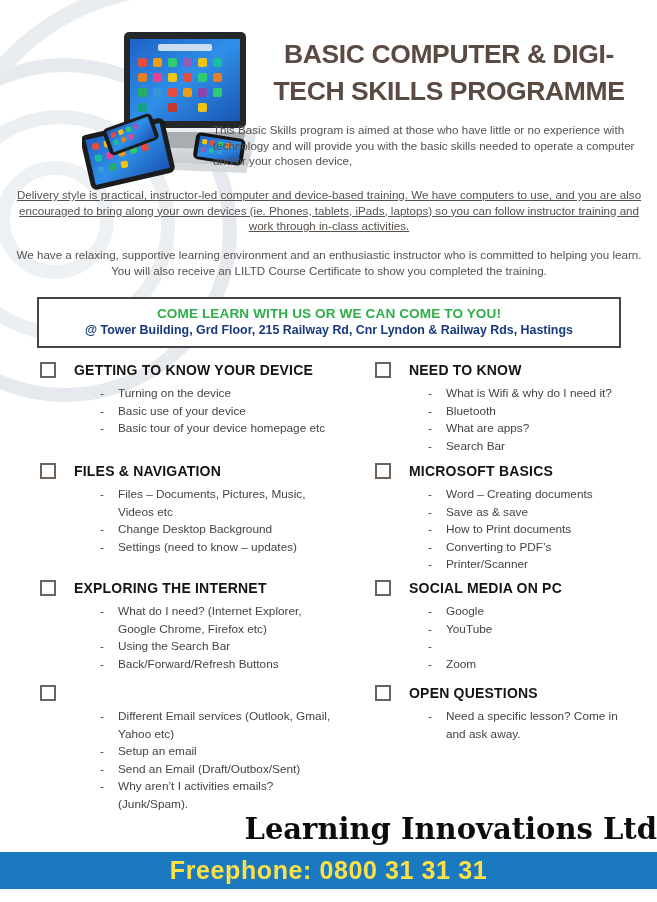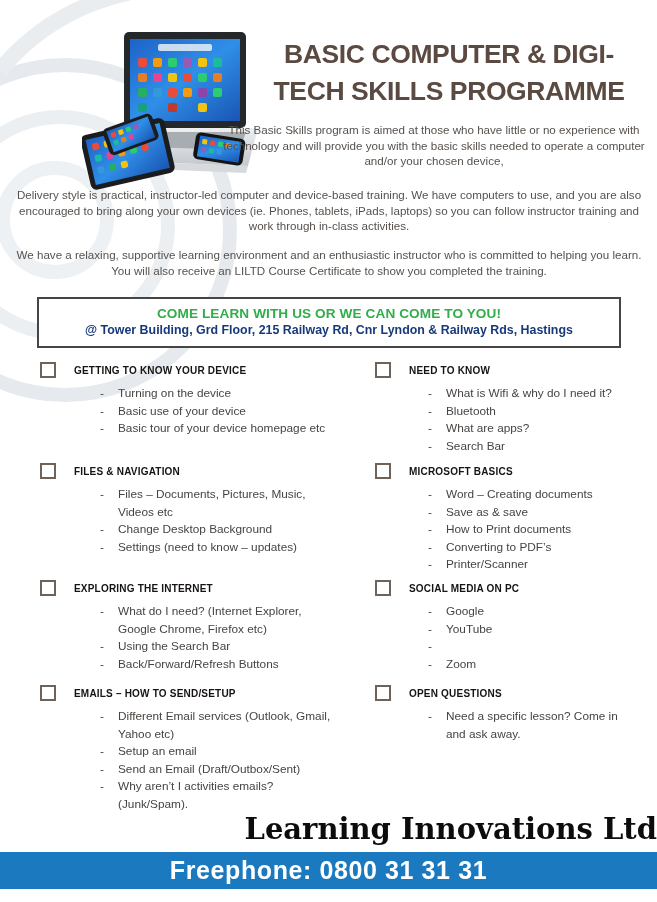--- a/index.html
+++ b/index.html
@@ -6,60 +6,60 @@
   body { background:#ffffff; font-family:"Liberation Sans", sans-serif; }
   .page { position:relative; width:657px; height:902px; background:#ffffff; overflow:hidden; margin:0 auto; }
 
   .watermark { position:absolute; left:-40px; top:-50px; pointer-events:none; }
 
   .devices { position:absolute; left:82px; top:26px; width:182px; height:164px; }
 
   .title { position:absolute; left:246px; top:36px; width:406px; text-align:center;
            font-size:26.5px; font-weight:700; letter-spacing:-0.4px; line-height:37px; color:#5b4a42; }
 
-  .intro { position:absolute; left:213px; top:122px; width:442px; text-align:center;
+  .intro { position:absolute; left:213px; top:122px; width:442px; text-align:left;
            font-size:11.6px; line-height:15.5px; color:#56514d; }
 
   .para { position:absolute; left:8px; width:642px; text-align:center;
           font-size:11.6px; line-height:15.5px; color:#56514d; }
-  .para2 { top:187px; }
+  .para2 { top:187px;text-decoration:underline; }
   .para3 { top:247px; }
 
   .banner { position:absolute; left:37px; top:297px; width:584px; background:#ffffff;
             border:2px solid #454545; text-align:center; padding:6px 24px 7px; }
   .banner-line1 { font-size:13.6px; font-weight:700; color:#2fae49; line-height:17px; letter-spacing:0.1px; }
   .banner-line2 { font-size:12.4px; font-weight:700; color:#16397b; line-height:17px; }
 
   .col { position:absolute; top:362px; }
   .col-left  { left:40px;  width:312px; }
   .col-right { left:375px; width:276px; }
   .sec { position:absolute; left:0; width:100%; }
   .sec:nth-of-type(1) { top:0; }
   .sec:nth-of-type(2) { top:101px; }
   .sec:nth-of-type(3) { top:218px; }
   .sec:nth-of-type(4) { top:323px; }
 
   .sec-header { display:flex; align-items:center; }
   .checkbox { width:16px; height:16px; border:2px solid #6e635b; background:#fff; flex:0 0 auto; }
-  .sec-title { margin-left:18px; font-size:10px; font-weight:700; color:#161311; letter-spacing:0.2px; }
+  .sec-title { margin-left:18px; font-size:14px; font-weight:700; color:#161311; letter-spacing:0.2px; }
 
   .topics { list-style:none; margin-top:7px; }
   .col-left  .topics { margin-left:60px; }
   .col-right .topics { margin-left:53px; }
   .topics li { display:flex; font-size:11.8px; line-height:17.5px; color:#474340; }
   .topics .dash { flex:0 0 auto; width:18px; }
   .col-left  .topics .itx { width:222px; }
   .col-right .topics .itx { width:190px; }
 
   .company { position:absolute; left:0; top:812px; width:657px; text-align:right;
              font-family:"DejaVu Serif", serif; font-weight:700; font-size:29px; color:#0c0c0c; }
 
   .bluebar { position:absolute; left:0; top:852px; width:657px; height:37px; background:#1b79c0;
              display:flex; align-items:center; justify-content:center; }
-  .freephone { color:#ffffff; font-size:25px; font-weight:700; letter-spacing:0.6px; }
+  .freephone { color:#fde047; font-size:25px; font-weight:700; letter-spacing:0.6px; }
 </style>
 </head>
 <body>
 
 <div class="page">
 
   <svg class="watermark" width="360" height="620" viewBox="0 0 360 620">
     <g fill="none" stroke="#e6eaee" stroke-width="14">
       <circle cx="105" cy="280" r="165"></circle>
       <circle cx="100" cy="275" r="108" stroke="#eceff2"></circle>
@@ -231,21 +231,20 @@
           </li>
           <li>
             <span class="dash">-</span>
             <span class="itx">Back/Forward/Refresh Buttons</span>
           </li>
         </ul>
     </div>
     <div class="sec">
       <div class="sec-header">
         <span class="checkbox"></span>
-        <span class="sec-title">EMAILS – HOW TO SEND/SETUP</span>
       </div>
       <ul class="topics">
           <li>
             <span class="dash">-</span>
             <span class="itx">Different Email services (Outlook, Gmail, Yahoo etc)</span>
           </li>
           <li>
             <span class="dash">-</span>
             <span class="itx">Setup an email</span>
           </li>

